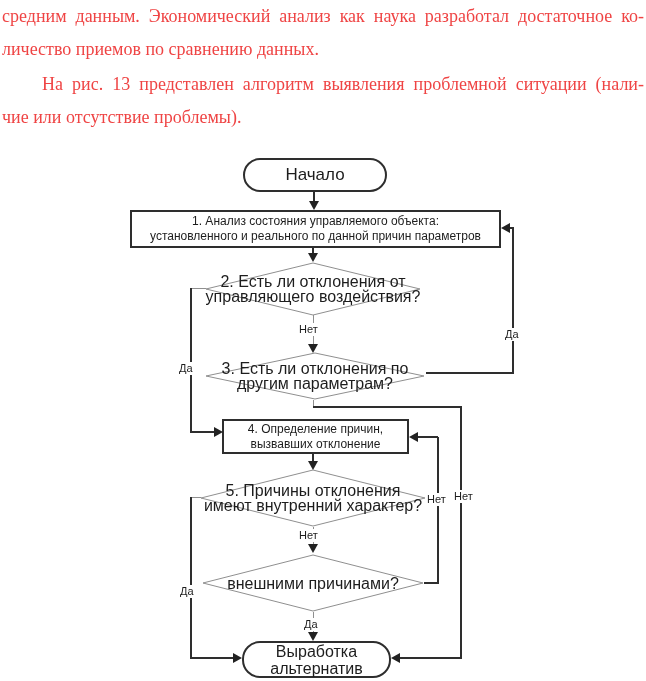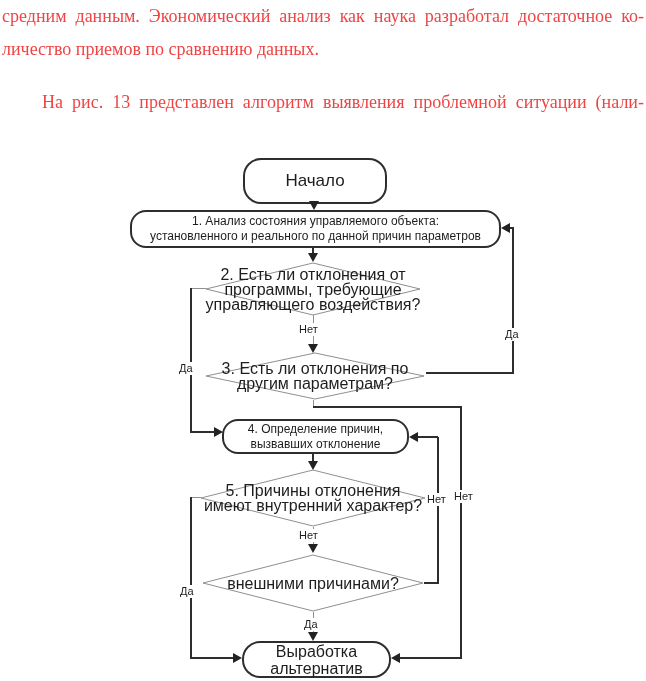--- a/index.html
+++ b/index.html
@@ -6,26 +6,26 @@
   .page { position:relative; width:646px; height:681px; background:#ffffff; overflow:hidden;
           font-family:"Liberation Sans", sans-serif; }
 
   
   .textblock { position:absolute; left:2px; top:0px; width:642px;
                font-family:"Liberation Serif", serif; font-size:18px; line-height:33px;
                color:#ef4444; }
   .tline { white-space:nowrap; }
   .tline.just { white-space:normal; text-align:justify; text-align-last:justify; }
   .tline.indent { text-indent:40px; }
-  .p2 { margin-top:20px; }
+  .p2 { margin-top:2px; }
 
   
   .node { position:absolute; box-sizing:border-box; display:flex; flex-direction:column;
           align-items:center; justify-content:center; text-align:center;
-          color:#1d1d1d; z-index:3; background:#fff;border-radius:16px; }
+          color:#1d1d1d; z-index:3; background:#fff; }
   .rect { border:2px solid #2e2e2e; font-size:12px; line-height:15px; }
   .term { border:2px solid #2e2e2e; border-radius:18px; }
   .diamond { background:transparent; border:none; }
   .diamond svg { position:absolute; left:0; top:0; }
   .dtext { position:absolute; left:0; top:0; right:0; bottom:0; display:flex;
            flex-direction:column; align-items:center; justify-content:center;
            font-size:16px; line-height:15px; z-index:2; }
   .dtext div, .rect div { white-space:nowrap; }
   .start-text { font-size:17px; }
   .end-text { font-size:16px; line-height:17px; }
@@ -44,41 +44,41 @@
 </head>
 <body>
 
 <div class="page">
 
   <div class="textblock">
     <div class="tline just">средним данным. Экономический анализ как наука разработал достаточное ко-</div>
     <div class="tline">личество приемов по сравнению данных.</div>
     <div class="p2">
       <div class="tline just indent">На рис. 13 представлен алгоритм выявления проблемной ситуации (нали-</div>
+      <div class="tline">чие или отсутствие проблемы).</div>
     </div>
   </div>
 
   <div>
 
-    <div class="node term" style="left:243px; top:158px; width:144px; height:46px;">
+    <div class="node term" style="left:243px; top:158px; width:144px; height:34px;">
       <div class="start-text">Начало</div>
     </div>
 
     <div class="node rect" style="left:130px; top:210px; width:371px; height:38px;">
       <div>1. Анализ состояния управляемого объекта:</div>
       <div>установленного и реального по данной причин параметров</div>
     </div>
 
     <div class="node diamond" style="left:204px; top:262px; width:218px; height:54px;">
       <svg width="218" height="54" viewBox="0 0 218 54">
         <polygon points="109,1 216,27 109,53 2,27" fill="#ffffff" stroke="#8f8f8f" stroke-width="1"></polygon>
       </svg>
       <div class="dtext">
         <div>2. Есть ли отклонения от</div>
-        <div>программы, требующие</div>
         <div>управляющего воздействия?</div>
       </div>
     </div>
 
     <div class="node diamond" style="left:204px; top:352px; width:222px; height:48px;">
       <svg width="222" height="48" viewBox="0 0 222 48">
         <polygon points="111,1 220,24 111,47 2,24" fill="#ffffff" stroke="#8f8f8f" stroke-width="1"></polygon>
       </svg>
       <div class="dtext">
         <div>3. Есть ли отклонения по</div>

